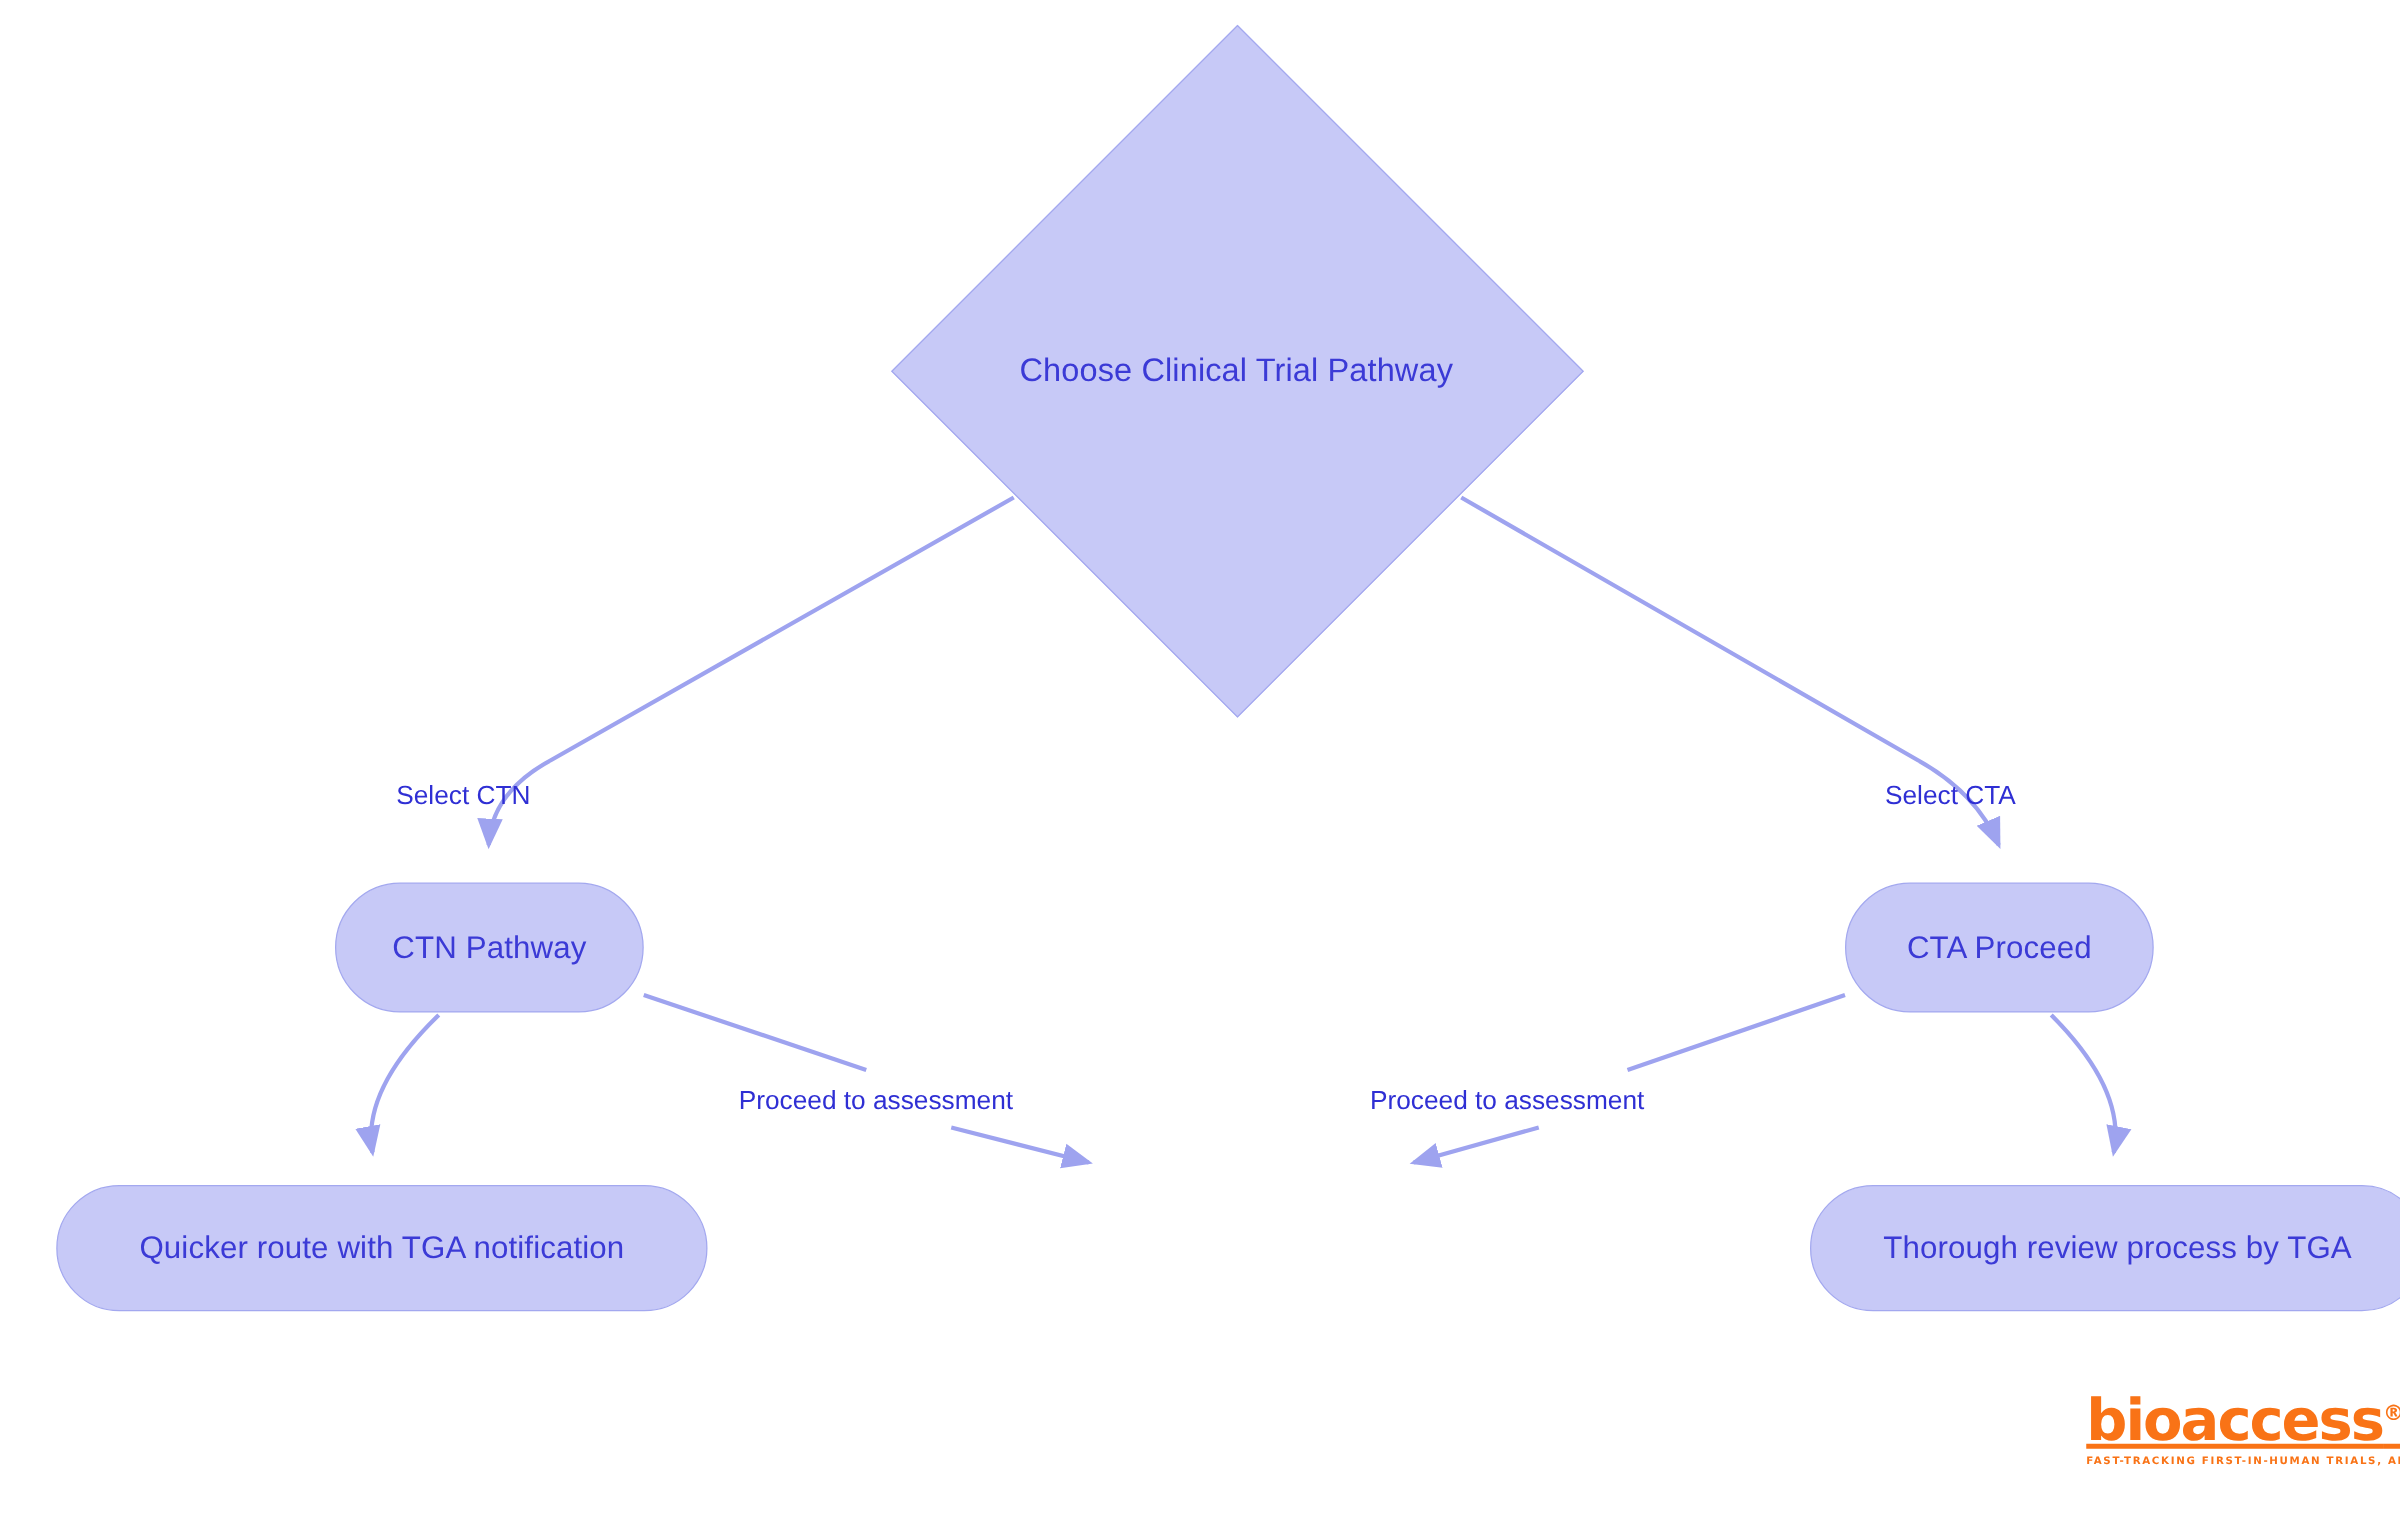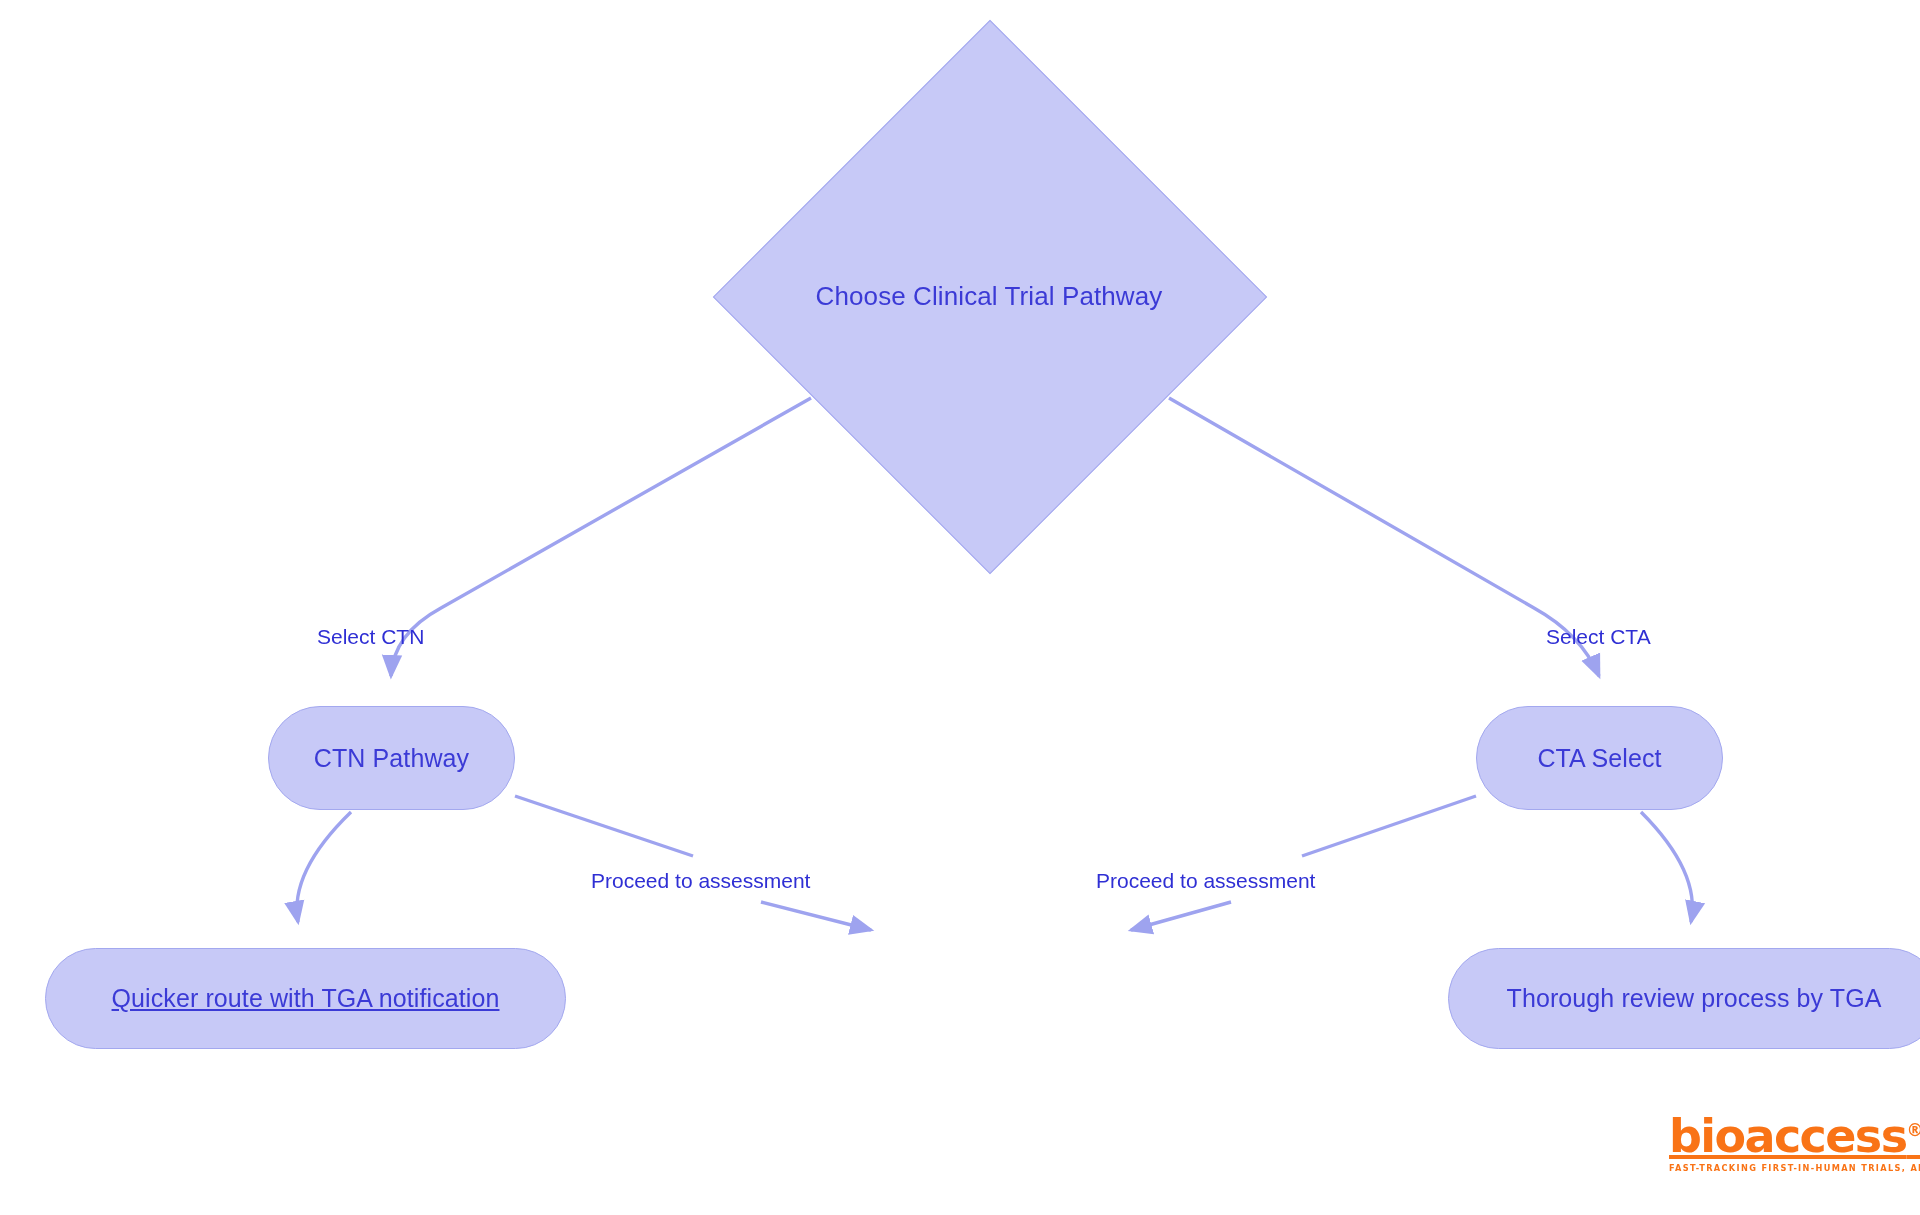--- a/index.html
+++ b/index.html
@@ -77,35 +77,35 @@
   .pill {
     border-radius: 999px;
     text-align: right;
   }
   .pill .label {
     font-size: 25px;
   }
 
   #node-ctn   { left: 247px; top: 706px; width: 247px; height: 104px; }
   #node-cta   { left: 1455px; top: 706px; width: 247px; height: 104px; }
-  #node-quick { left: 24px;  top: 948px; width: 521px; height: 101px; text-decoration: underline; }
+  #node-quick { left: 24px;  top: 948px; width: 521px; height: 101px; }
   #node-assess{ left: 634px; top: 948px; width: 693px; height: 101px; }
   #node-thorough { left: 1427px; top: 948px; width: 492px; height: 101px; }
 
   
   .edge-label {
     position: absolute;
     color: #2f2fd4;
     font-size: 21px;
     white-space: nowrap;
     z-index: 4;
     background: transparent;
   }
   #lbl-select-ctn { left: 296px; top: 625px; }
-  #lbl-select-cta { left: 1525px; top: 625px; }
+  #lbl-select-cta { left: 1487px; top: 625px; }
   #lbl-proceed-left  { left: 570px;  top: 869px; }
   #lbl-proceed-right { left: 1075px; top: 869px; }
 
   
   #logo {
     position: absolute;
     left: 1648px;
     top: 1113px;
     z-index: 5;
     text-align: left;
@@ -166,21 +166,21 @@
   <div class="node diamond" id="node-decision">
     <div class="dshape"></div>
     <span class="label">Choose Clinical Trial Pathway</span>
   </div>
 
   <div class="node pill" id="node-ctn">
     <span class="label">CTN Pathway</span>
   </div>
 
   <div class="node pill" id="node-cta">
-    <span class="label">CTA Select</span>
+    <span class="label">CTA Proceed</span>
   </div>
 
   <div class="node pill" id="node-quick">
     <span class="label">Quicker route with TGA notification</span>
   </div>
 
 
   <div class="node pill" id="node-thorough">
     <span class="label">Thorough review process by TGA</span>
   </div>

